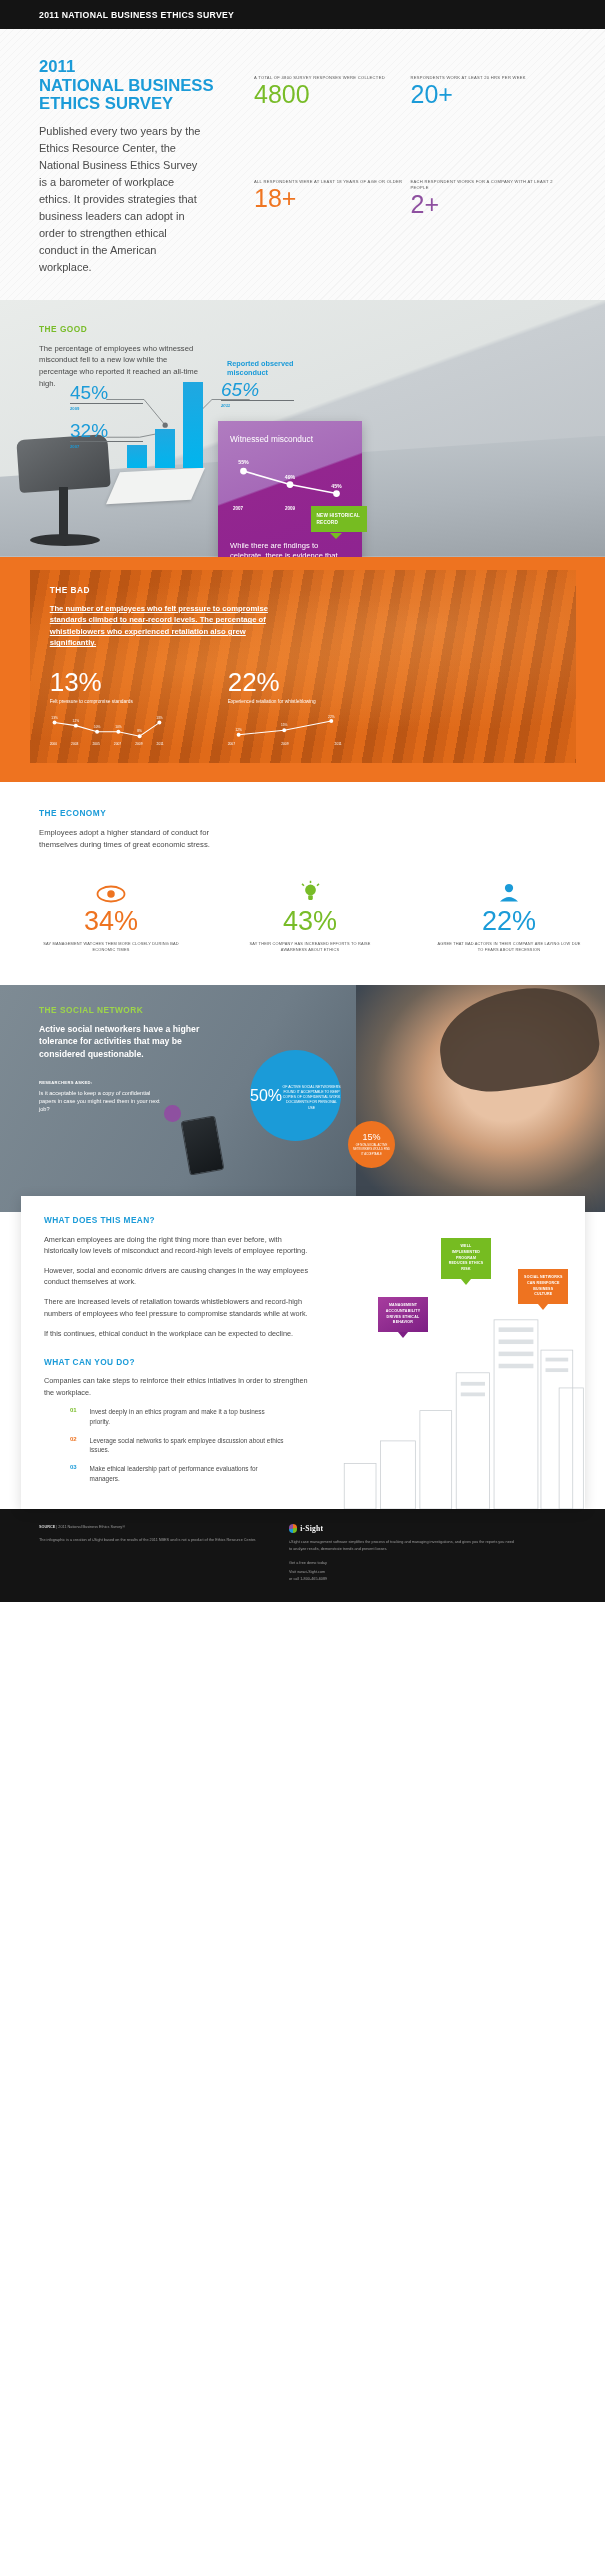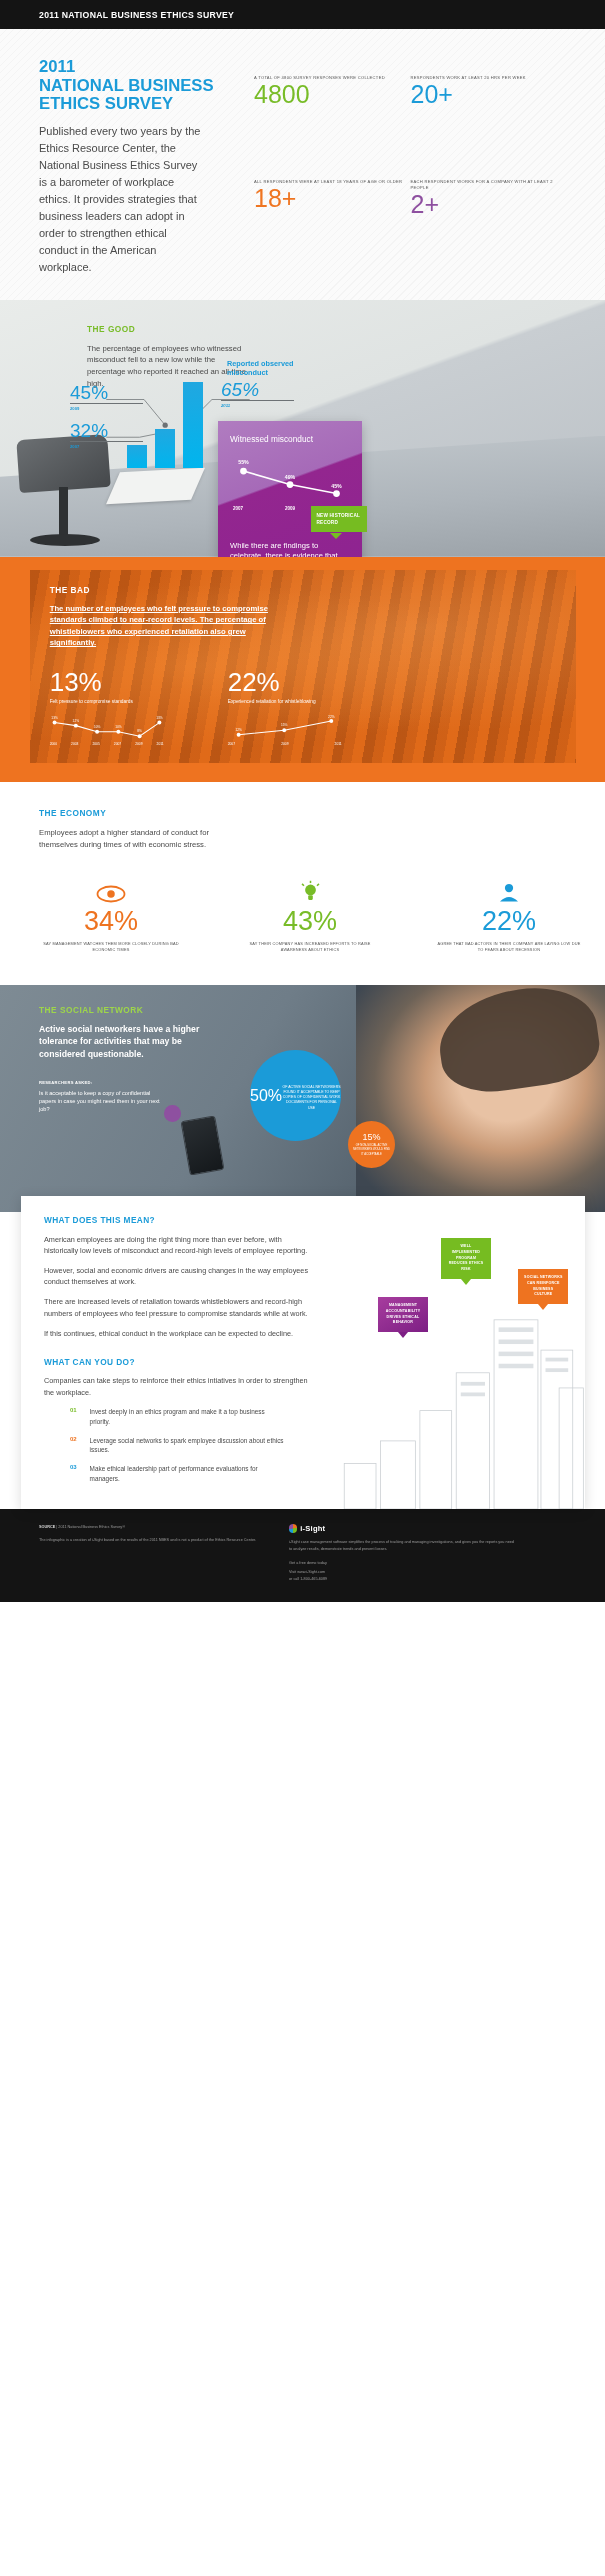--- a/index.html
+++ b/index.html
@@ -67,21 +67,21 @@
     background:linear-gradient(150deg,#6b6f72,#45484b); border-radius:7.6px 10.6px 4.5px 4.5px;
     transform:rotate(-4deg);
   }
   .good .chairpost {
     position:absolute; left:59px; bottom:19.7px; width:9px; height:50px; background:#2e3133;
   }
   .good .chairbase {
     position:absolute; left:30px; bottom:10.6px; width:70px; height:12px;
     background:#2e3133; border-radius:50%;
   }
-  .good-txt { position:relative; padding:24px 0 0 39px; width:204px; z-index:3;margin-left:48px; }
+  .good-txt { position:relative; padding:24px 0 0 39px; width:204px; z-index:3; }
   .kicker { font-size:8.3px; font-weight:bold; letter-spacing:0.5px; }
   .kicker.green { color:#78bc28; }
   .kicker.blue  { color:#1b9bd8; }
   .good-txt p { margin-top:9px; font-size:7.7px; line-height:1.55; color:#4a4a4a; }
 
   
   .barchart { position:absolute; left:127px; bottom:89px; width:83px; height:91px; z-index:3;
               display:flex; align-items:flex-end; gap:8.3px; }
   .bar { width:19.7px; background:linear-gradient(180deg,#21a7e0,#00b5ee); }
   .lbl-45 { position:absolute; left:70px; top:83px; z-index:4; }
@@ -217,21 +217,21 @@
   .tag-orange:after { border-top:6px solid #ee7320; }
   .tag-purple { background:linear-gradient(150deg,#a73d9e,#7d1f84); right:157px; top:101px; }
   .tag-purple:after { border-top:6px solid #7d1f84; }
 
   
   .footer { background:#141414; color:#9b9b9b; padding:15px 39px 19.7px 39px; display:flex; }
   .foot-left { width:227px; }
   .foot-left .src { font-size:3.8px; line-height:1.7; }
   .foot-left .src b { color:#d6d6d6; }
   .foot-right { flex:1; padding-left:23px; }
-  .brand { display:flex; align-items:center; gap:3px; color:#fff; }
+  .brand { display:flex; align-items:center; gap:3px; color:#fff;font-family:Liberation Serif, serif; }
   .brand .mark { width:8.3px; height:8.3px; border-radius:50%;
     background:conic-gradient(#ee7320 0 25%, #76bc21 25% 50%, #1b9bd8 50% 75%, #8e50a0 75%); }
   .brand .nm { font-size:7.6px; font-weight:bold; letter-spacing:0.2px; }
   .foot-right p { font-size:3.8px; line-height:1.7; margin-top:6px; max-width:227px; }
   .foot-right .cta { font-size:3.8px; line-height:1.7; margin-top:7.6px; }
 </style>
 </head>
 <body>
 
 <div class="page">
@@ -389,21 +389,21 @@
             <span>2009</span>
             <span>2011</span>
           </div>
         </div>
       </div>
     </div>
   </section>
 
   <section class="economy">
     <div class="kicker blue">THE ECONOMY</div>
-    <p class="body">Employees adopt a higher standard of conduct for themselves during times of with economic stress.</p>
+    <p class="body">Employees adopt a higher standard of conduct for themselves during times of great economic stress.</p>
     <div class="econ-row">
       <div class="econ-item">
         <div class="econ-icon">
           <svg width="30" height="18" viewBox="0 0 40 24">
               <ellipse cx="20" cy="12" rx="18" ry="10" fill="none" stroke="#ee7320" stroke-width="2.4"></ellipse>
               <circle cx="20" cy="12" r="5" fill="#ee7320"></circle>
             </svg>
         </div>
         <div class="econ-num" style="color:#ee7320">34%</div>
         <div class="econ-cap">SAY MANAGEMENT WATCHES THEM MORE CLOSELY DURING BAD ECONOMIC TIMES</div>

